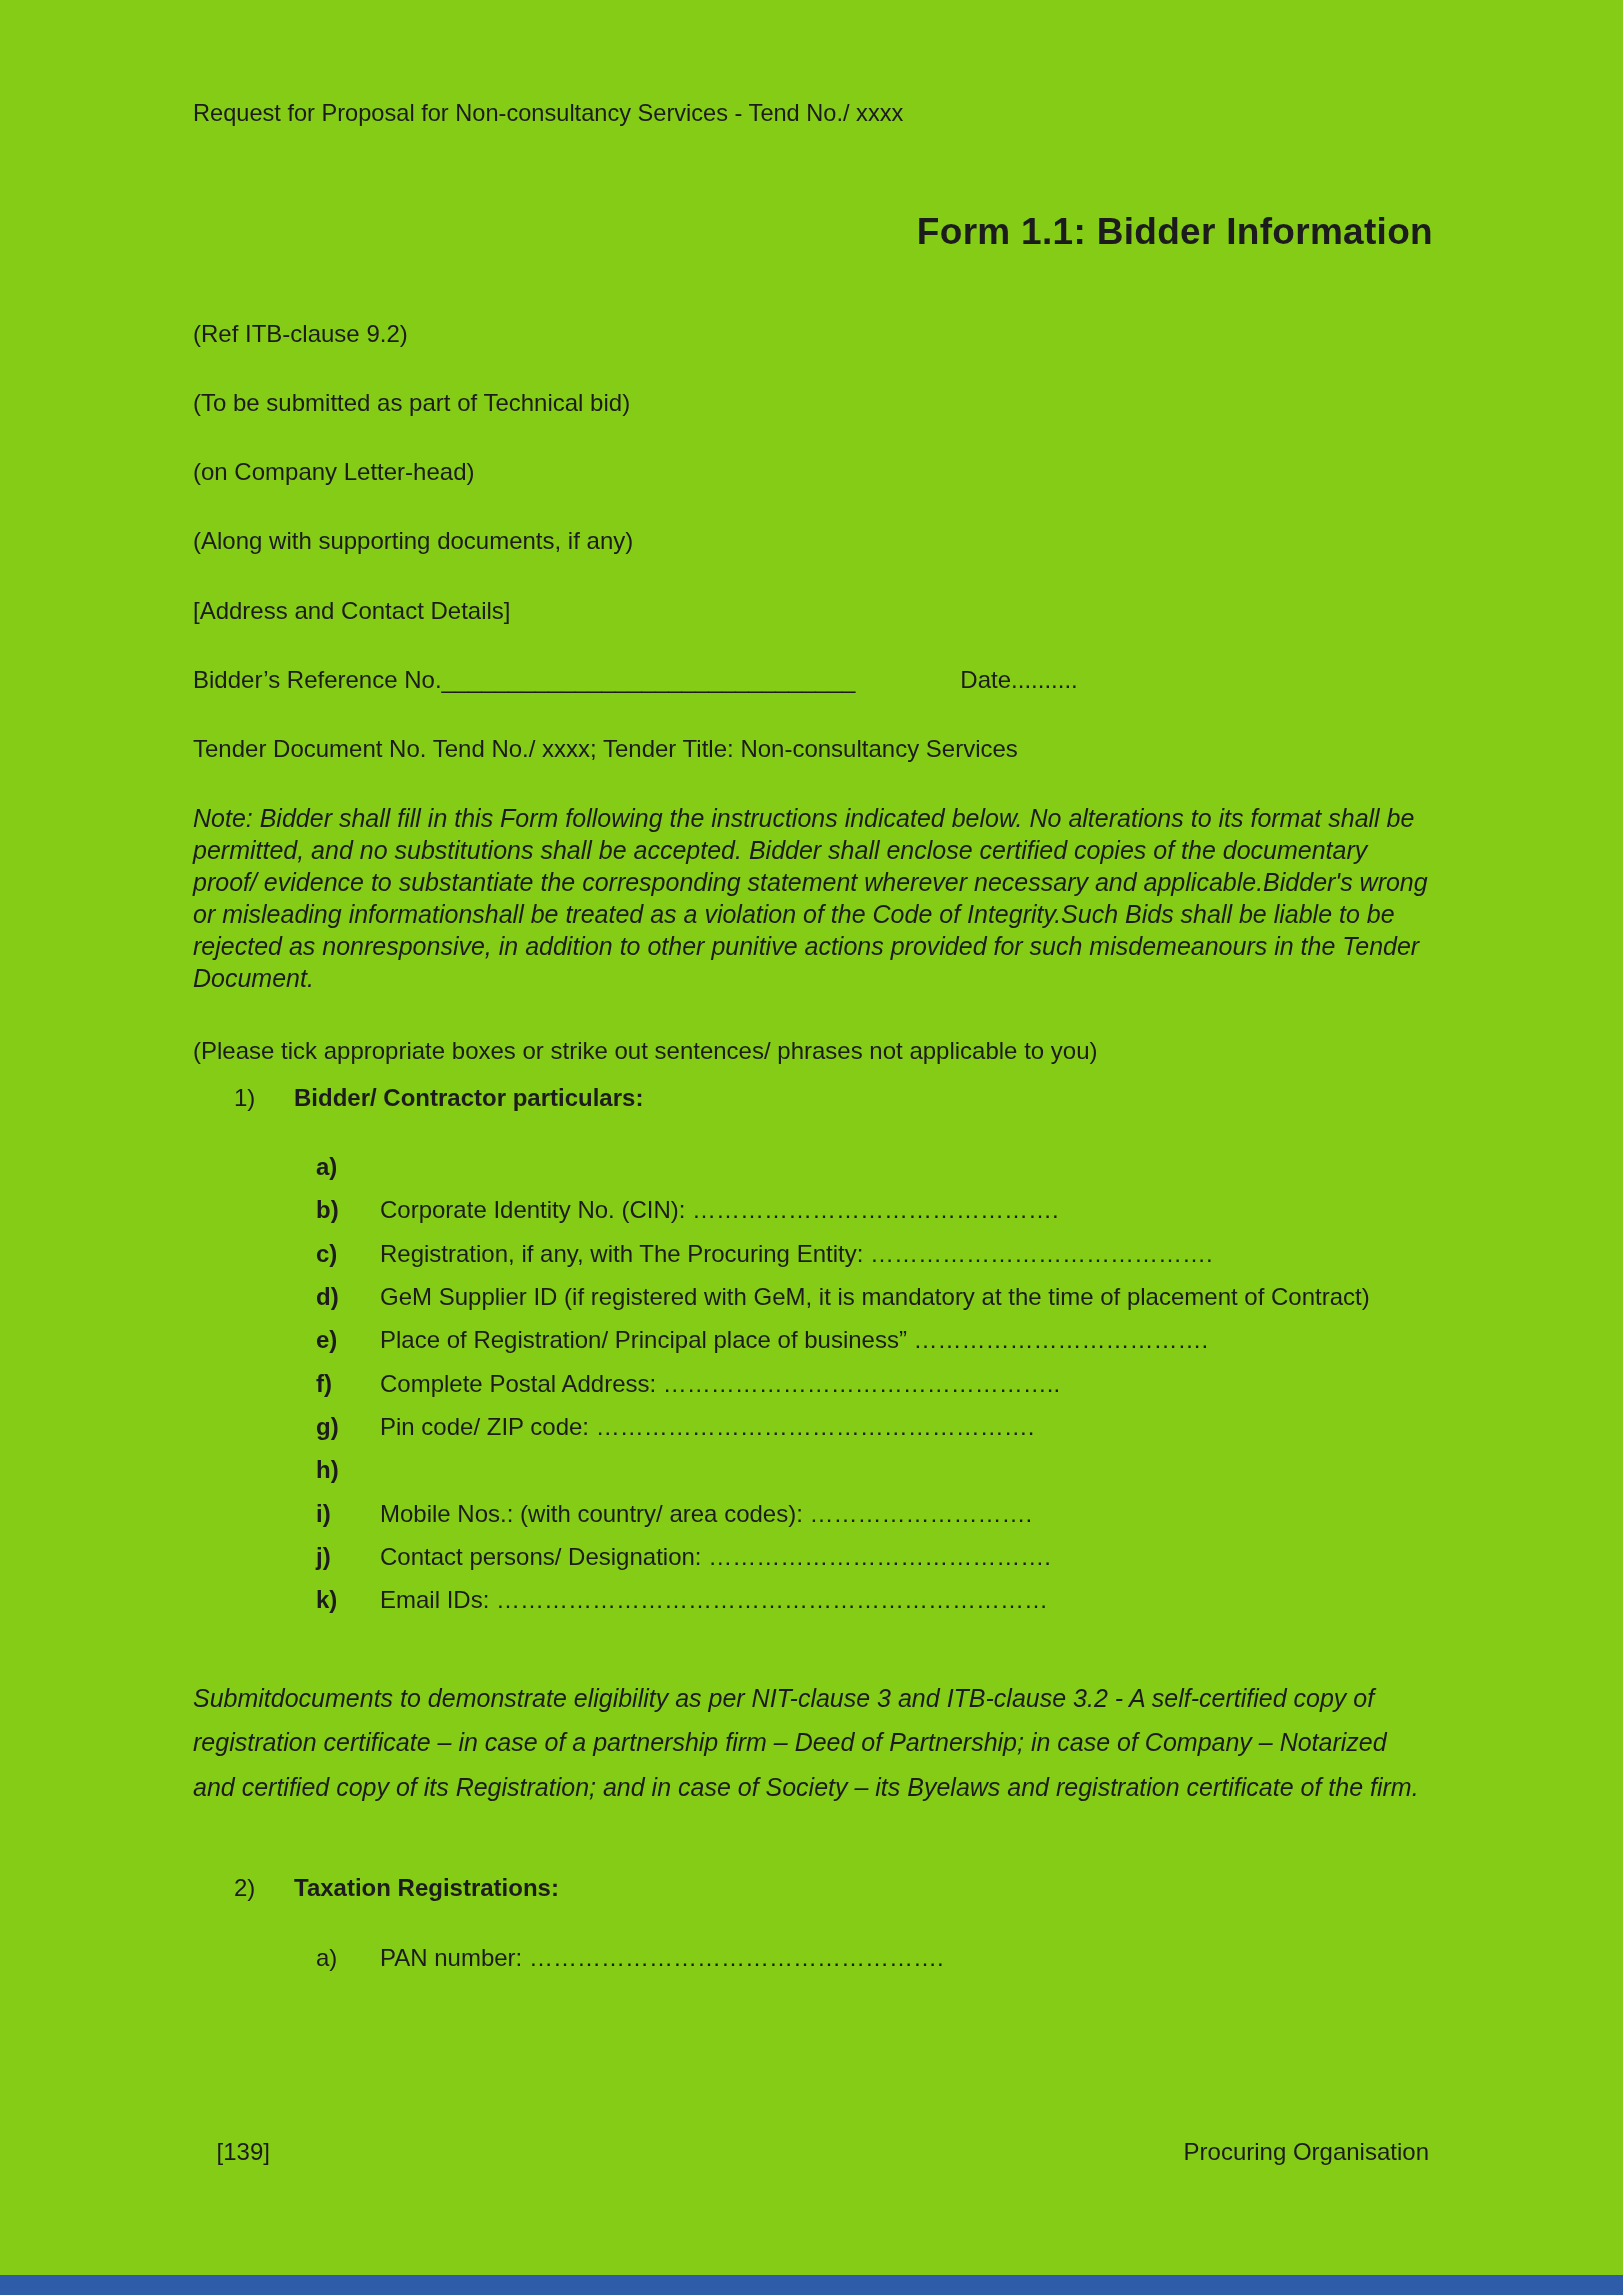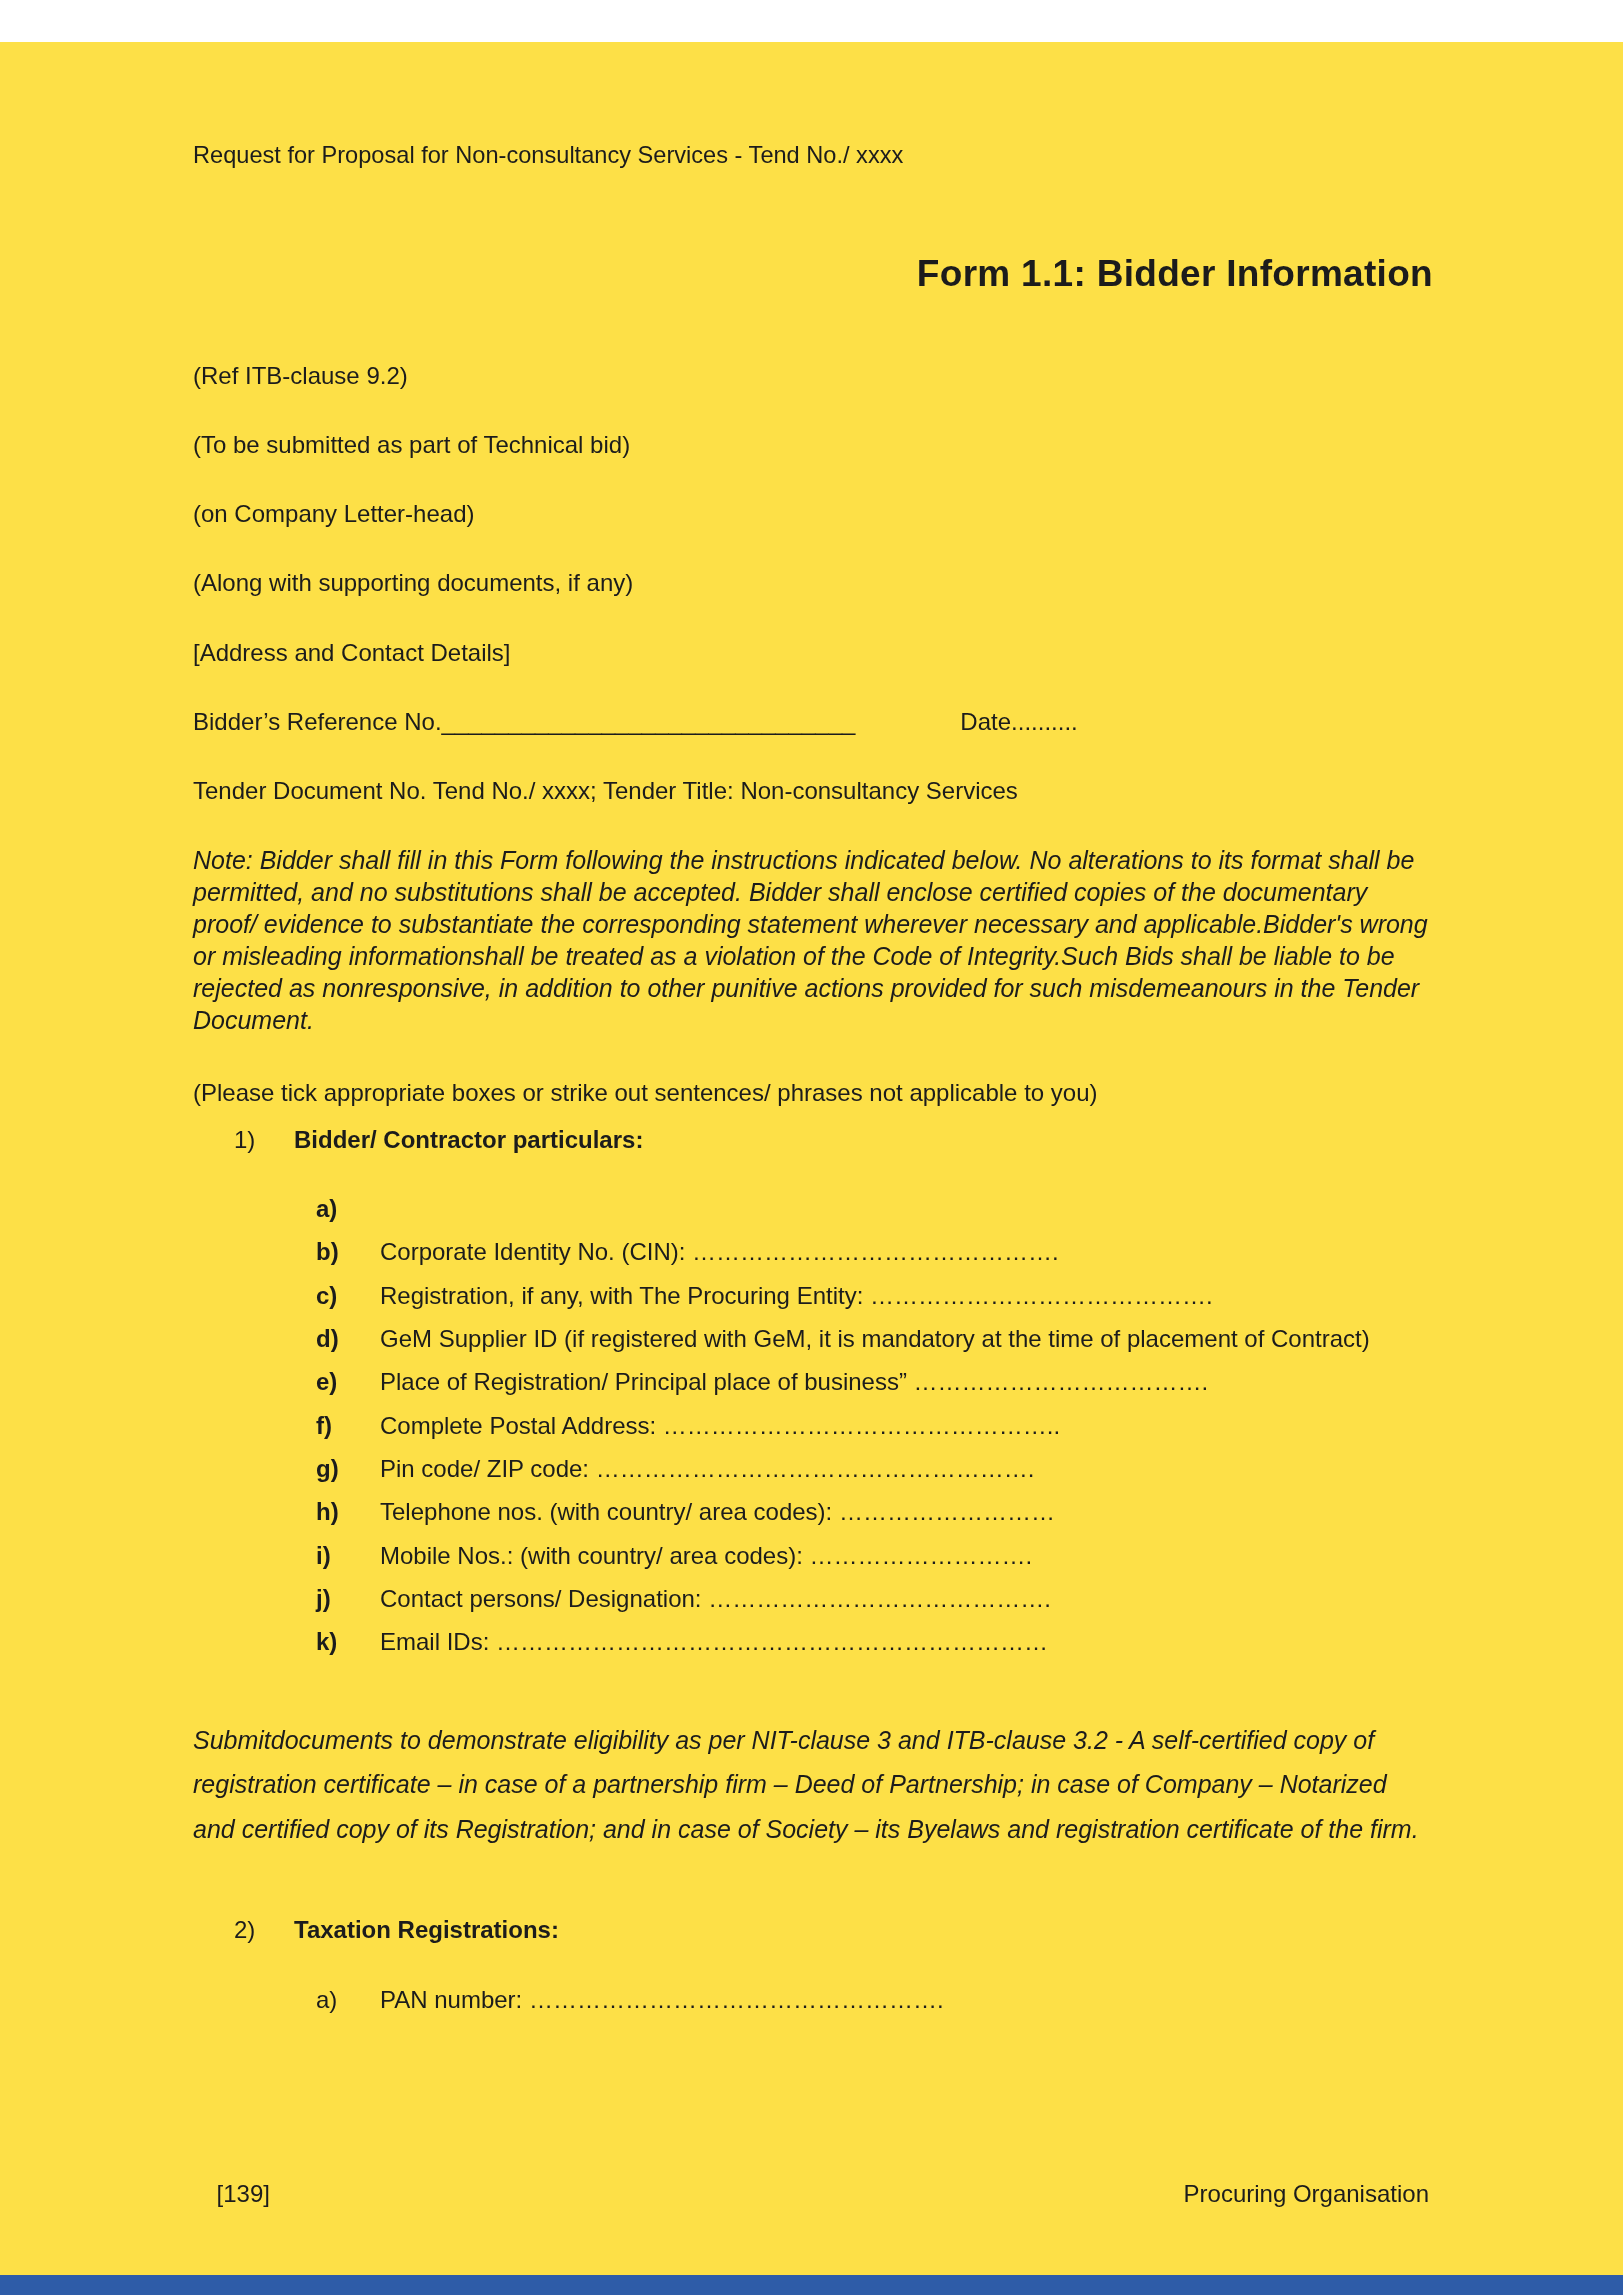--- a/index.html
+++ b/index.html
@@ -4,21 +4,21 @@
 <style>
   * { margin: 0; padding: 0; box-sizing: border-box; }
   html, body { width: 1623px; height: 2295px; }
   body {
     background: #ffffff;
     font-family: "Liberation Sans", sans-serif;
     color: #1c1c1c;
     position: relative;
     overflow: hidden;
   }
-  .page { position: absolute; inset: 0; background: #fde047; margin-top: 42px; }
+  .page { position: absolute; inset: 0; background: #84cc16; }
   .content {
     position: absolute;
     left: 193px;
     top: 98px;
     width: 1240px;
     font-size: 24px;
     line-height: 1.3;
   }
   .doc-header { font-size: 23.6px; margin-bottom: 79px; }
   .title {
@@ -132,21 +132,20 @@
       <div class="item">
         <span class="letter">f)</span>
         <span class="text">Complete Postal Address: …………………………………………..</span>
       </div>
       <div class="item">
         <span class="letter">g)</span>
         <span class="text">Pin code/ ZIP code: ……………………………………………….</span>
       </div>
       <div class="item">
         <span class="letter">h)</span>
-        <span class="text">Telephone nos. (with country/ area codes): ………………………</span>
       </div>
       <div class="item">
         <span class="letter">i)</span>
         <span class="text">Mobile Nos.: (with country/ area codes): ……………………….</span>
       </div>
       <div class="item">
         <span class="letter">j)</span>
         <span class="text">Contact persons/ Designation: …………………………………….</span>
       </div>
       <div class="item">

